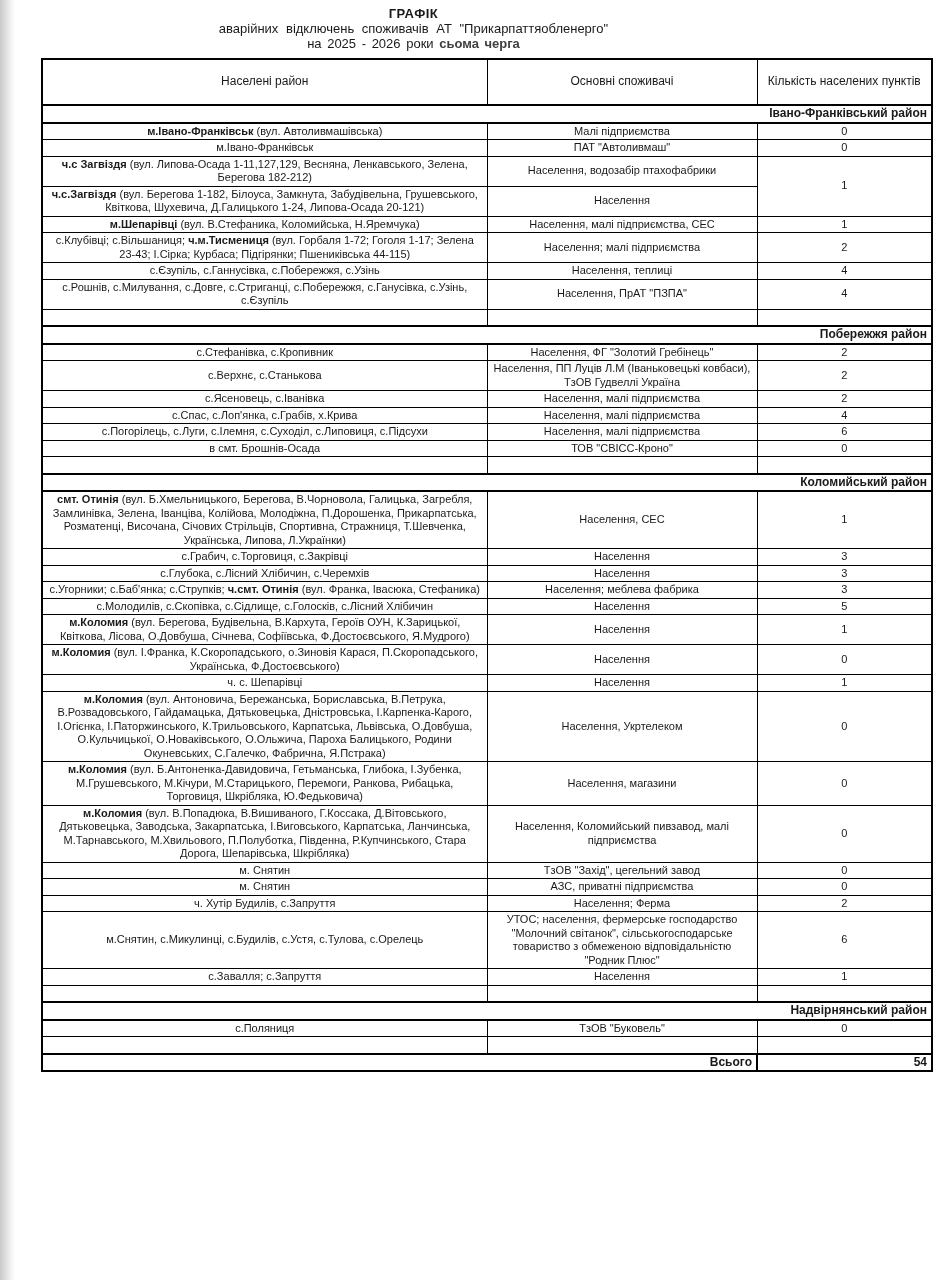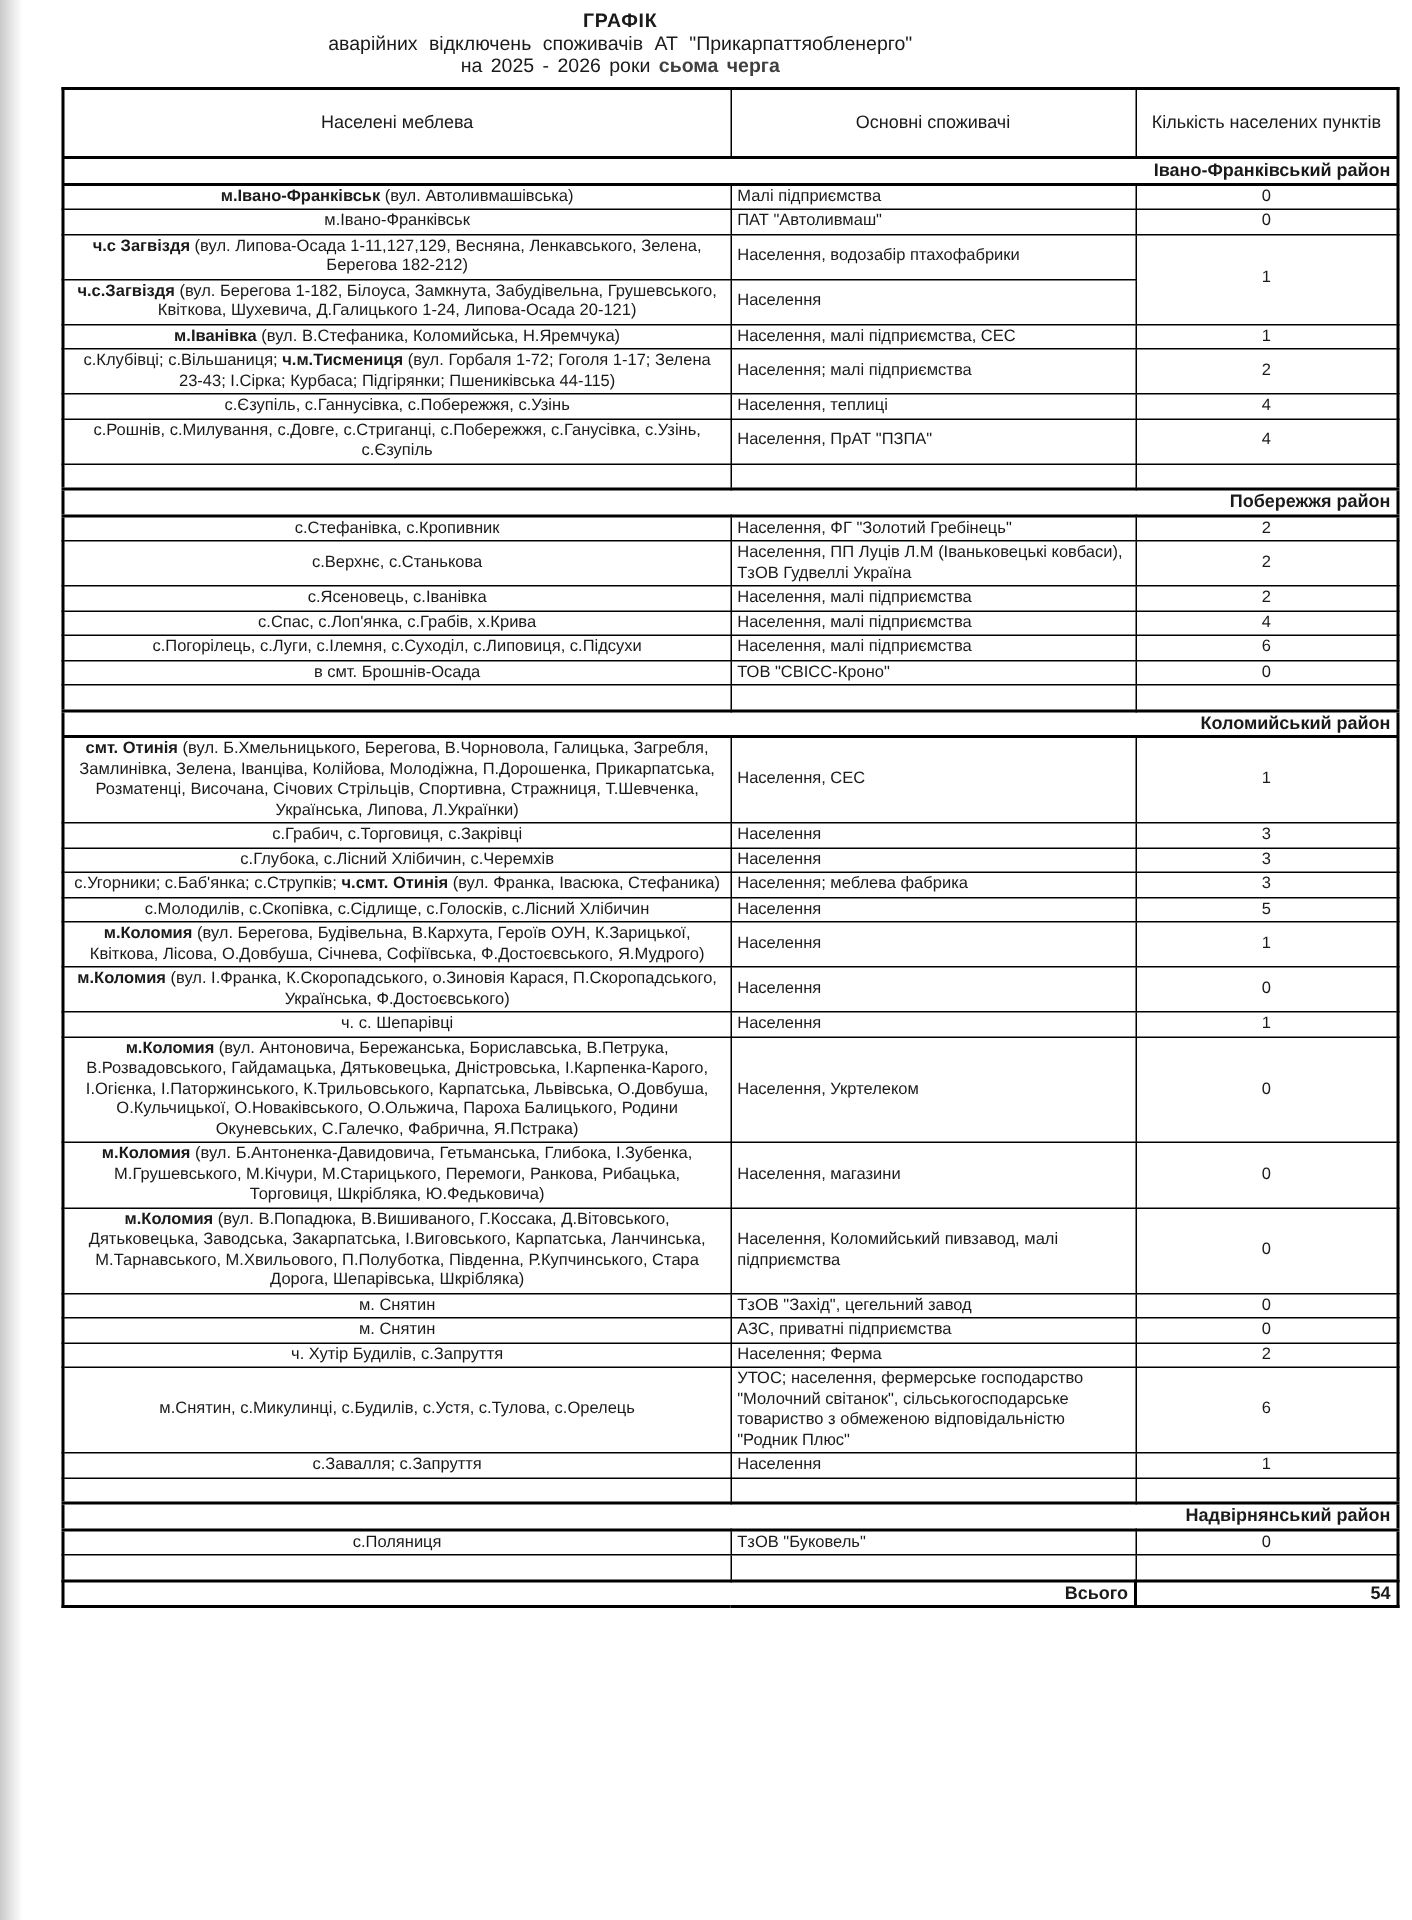--- a/index.html
+++ b/index.html
@@ -52,21 +52,21 @@
     text-align: center;
     vertical-align: middle;
     border-bottom-width: 2px;
     padding: 2px 4px;
   }
   table.outage td {
     padding: 1px 4px;
     vertical-align: middle;
   }
   td.locality { text-align: center; }
-  td.consumers { text-align: left; margin-top: 48px; }
+  td.consumers { text-align: center; margin-top: 48px; }
   td.count { text-align: center; }
   .b { font-weight: bold; }
   tr.section td {
     font-weight: bold;
     font-size: 12px;
     text-align: right;
     border-top-width: 2px;
     border-bottom-width: 2px;
     padding: 1px 4px;
   }
@@ -91,21 +91,21 @@
   </div>
 
   <table class="outage">
     <colgroup>
       <col style="width:445px">
       <col style="width:270px">
       <col style="width:175px">
     </colgroup>
     <thead>
       <tr>
-        <th>Населені меблева</th>
+        <th>Населені район</th>
         <th>Основні споживачі</th>
         <th>Кількість населених пунктів</th>
       </tr>
     </thead>
     <tbody>
         <tr class="section">
           <td colspan="3">Івано-Франківський район</td>
         </tr>
         <tr class="data">
           <td class="locality"><span class="b">м.Івано-Франківськ</span><span> (вул. Автоливмашівська)</span></td>
@@ -120,21 +120,21 @@
         <tr class="data">
           <td class="locality"><span class="b">ч.с Загвіздя</span><span> (вул. Липова-Осада 1-11,127,129,  Весняна, Ленкавського, Зелена, Берегова 182-212)</span></td>
           <td class="consumers">Населення, водозабір птахофабрики</td>
           <td class="count" rowspan="2">1</td>
         </tr>
         <tr class="data">
           <td class="locality"><span class="b">ч.с.Загвіздя</span><span> (вул. Берегова 1-182, Білоуса, Замкнута, Забудівельна, Грушевського, Квіткова, Шухевича, Д.Галицького 1-24, Липова-Осада 20-121)</span></td>
           <td class="consumers">Населення</td>
         </tr>
         <tr class="data">
-          <td class="locality"><span class="b">м.Іванівка</span><span> (вул. В.Стефаника, Коломийська, Н.Яремчука)</span></td>
+          <td class="locality"><span class="b">м.Шепарівці</span><span> (вул. В.Стефаника, Коломийська, Н.Яремчука)</span></td>
           <td class="consumers">Населення, малі підприємства, СЕС</td>
           <td class="count">1</td>
         </tr>
         <tr class="data">
           <td class="locality"><span>с.Клубівці; с.Вільшаниця;  </span><span class="b">ч.м.Тисмениця</span><span> (вул. Горбаля 1-72; Гоголя 1-17; Зелена 23-43; І.Сірка; Курбаса; Підгірянки; Пшениківська 44-115)</span></td>
           <td class="consumers">Населення; малі підприємства</td>
           <td class="count">2</td>
         </tr>
         <tr class="data">
           <td class="locality"><span>с.Єзупіль, с.Ганнусівка, с.Побережжя, с.Узінь</span></td>

